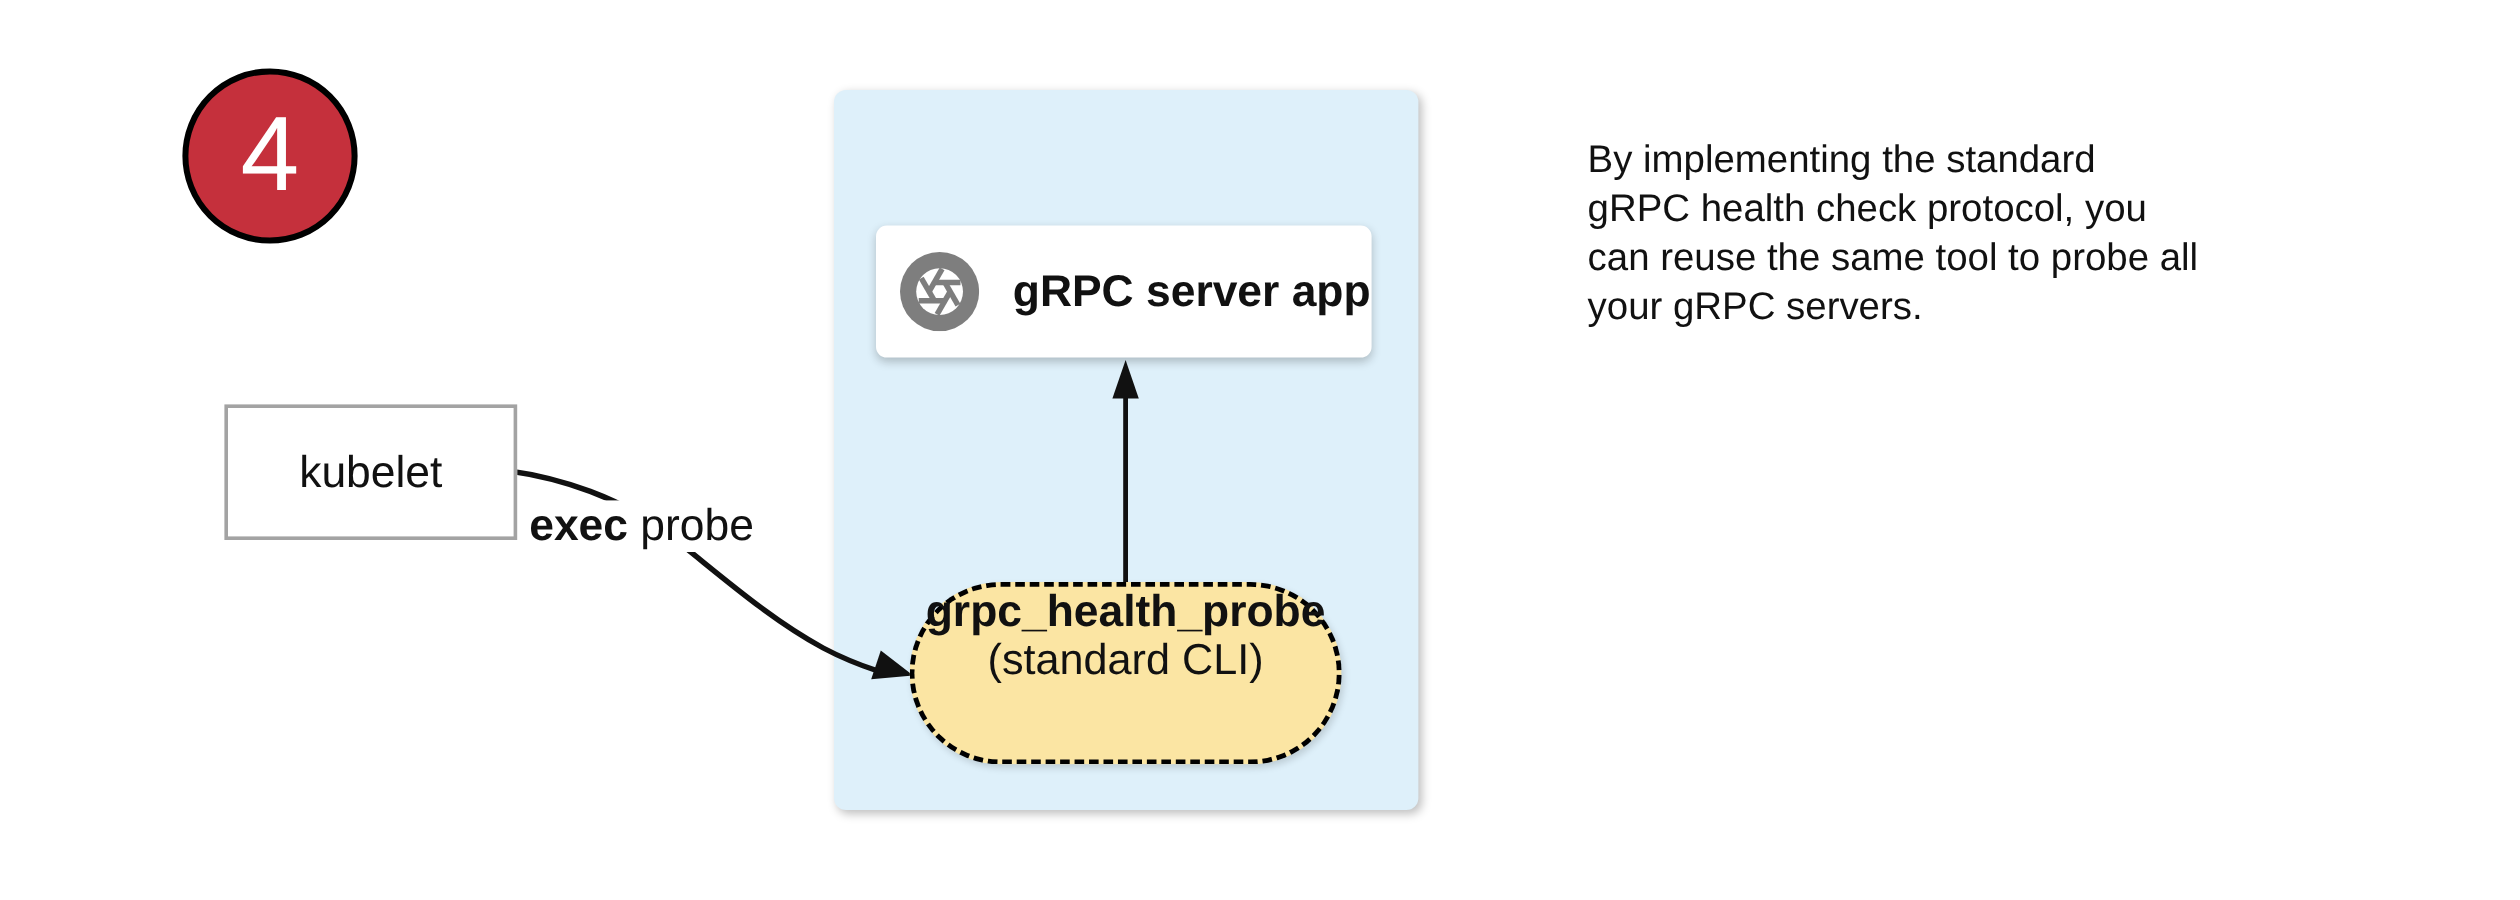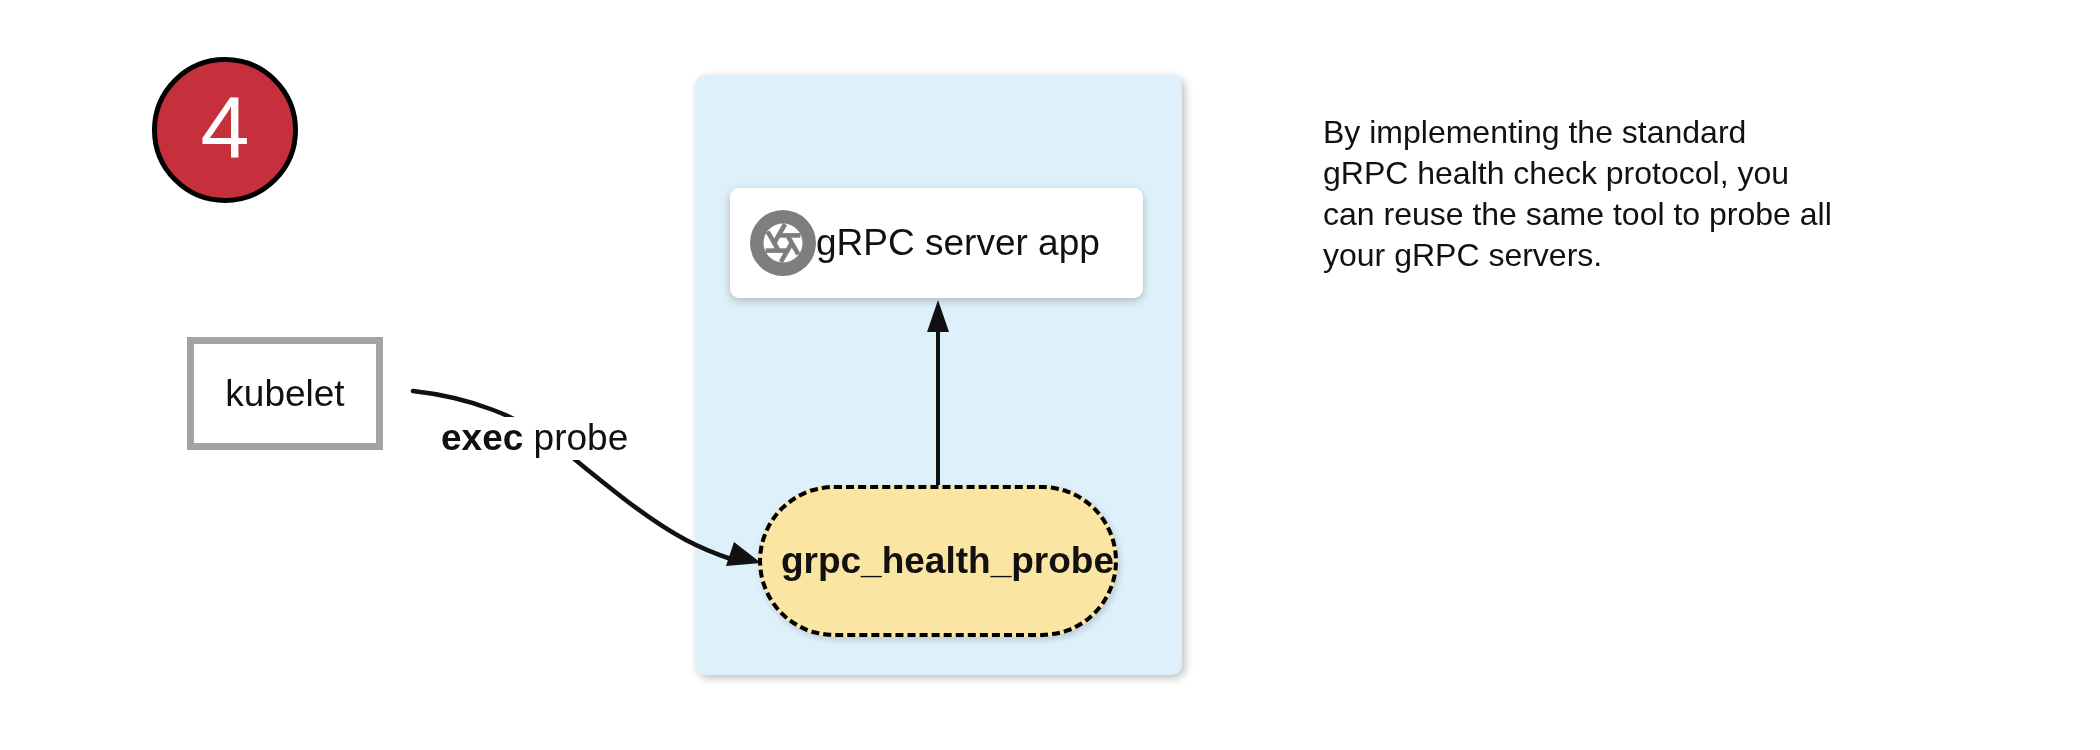--- a/index.html
+++ b/index.html
@@ -31,44 +31,44 @@
     position:absolute;left:725px;top:100px;font-size:37px;line-height:1.1;z-index:3;
   }
   
   .arrows{position:absolute;left:0;top:0;width:2100px;height:750px;z-index:2;pointer-events:none;}
   
   .server-box{
     position:absolute;left:730px;top:188px;width:413px;height:110px;
     background:#fff;border-radius:9px;box-shadow:0 3px 8px rgba(0,0,0,0.22);
     display:flex;align-items:center;box-sizing:border-box;padding-left:20px;z-index:3;
   }
-  .server-label{font-size:37px;white-space:nowrap;}
+  .server-label{font-size:37px;margin-left:28px;white-space:nowrap;font-weight:bold;}
   .aperture{width:66px;height:66px;flex:0 0 auto;}
   .aperture .disc{fill:var(--icon-gray);}
   .aperture .iris-bg{fill:#ffffff;}
   .aperture .blades{stroke:var(--icon-gray);stroke-width:4.6;}
   
   .probe-pill{
     position:absolute;left:758px;top:485px;width:360px;height:152px;box-sizing:border-box;
     background:var(--pill-yellow);border:4px dashed #000;border-radius:80px;
-    display:flex;flex-direction:row;align-items:center;justify-content:flex-end;
+    display:flex;flex-direction:column;align-items:center;justify-content:flex-start;
     box-shadow:2px 3px 6px rgba(0,0,0,0.15);z-index:3;
   }
   .pill-title{font-size:37px;font-weight:bold;line-height:1.12;white-space:nowrap;}
   .pill-sub{font-size:36px;line-height:1.12;white-space:nowrap;}
   
   .proto-label{
     position:absolute;left:938px;top:373px;transform:translateX(-50%);
     background:var(--container-blue);text-align:center;font-size:36px;line-height:41px;
     padding:0 10px;z-index:3;white-space:nowrap;
   }
   
   .kubelet-box{
-    position:absolute;left:187px;top:337px;width:196px;height:113px;box-sizing:border-box;
-    border:7px solid #a3a3a3;background:#fff;display:flex;align-items:center;justify-content:center;z-index:3;
+    position:absolute;left:187px;top:337px;width:244px;height:113px;box-sizing:border-box;
+    border:3px solid #a3a3a3;background:#fff;display:flex;align-items:center;justify-content:center;z-index:3;
   }
   .kubelet-label{font-size:37px;}
   
   .exec-label{
     position:absolute;left:434px;top:417px;background:#fff;padding:1px 7px;
     font-size:37px;line-height:1.1;z-index:3;white-space:nowrap;
   }
   .exec-label b{font-weight:bold;}
   
   .annotation{
@@ -112,20 +112,21 @@
         <line x1="37.4" y1="40.6" x2="15.6" y2="40.6"></line>
         <line x1="41.8" y1="33.0" x2="30.9" y2="51.9"></line>
       </g>
     </svg>
     <span class="server-label">gRPC server app</span>
   </div>
 
 
   <div class="probe-pill">
     <div class="pill-title">grpc_health_probe</div>
+    <div class="pill-sub">(standard CLI)</div>
   </div>
 
   <div class="kubelet-box">
     <span class="kubelet-label">kubelet</span>
   </div>
 
   <div class="exec-label"><b>exec</b><span> probe</span></div>
 
   <div class="annotation">By implementing the standard
 gRPC health check protocol, you

